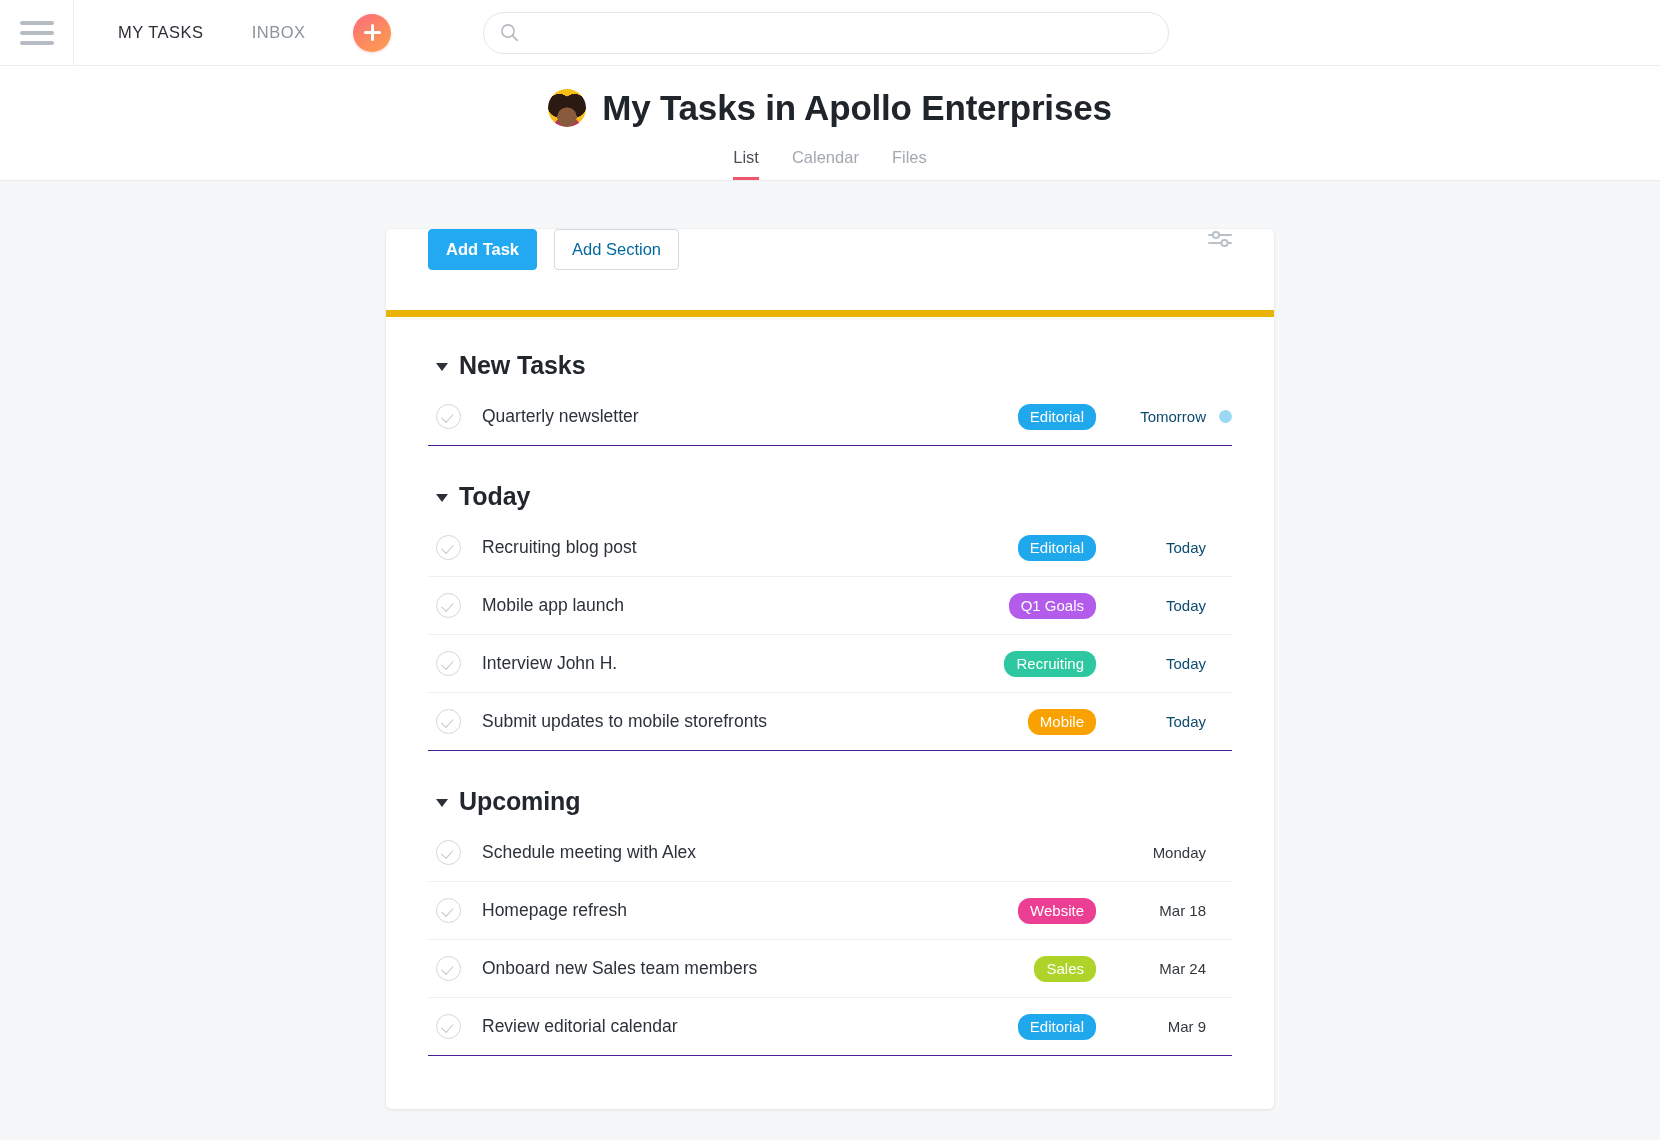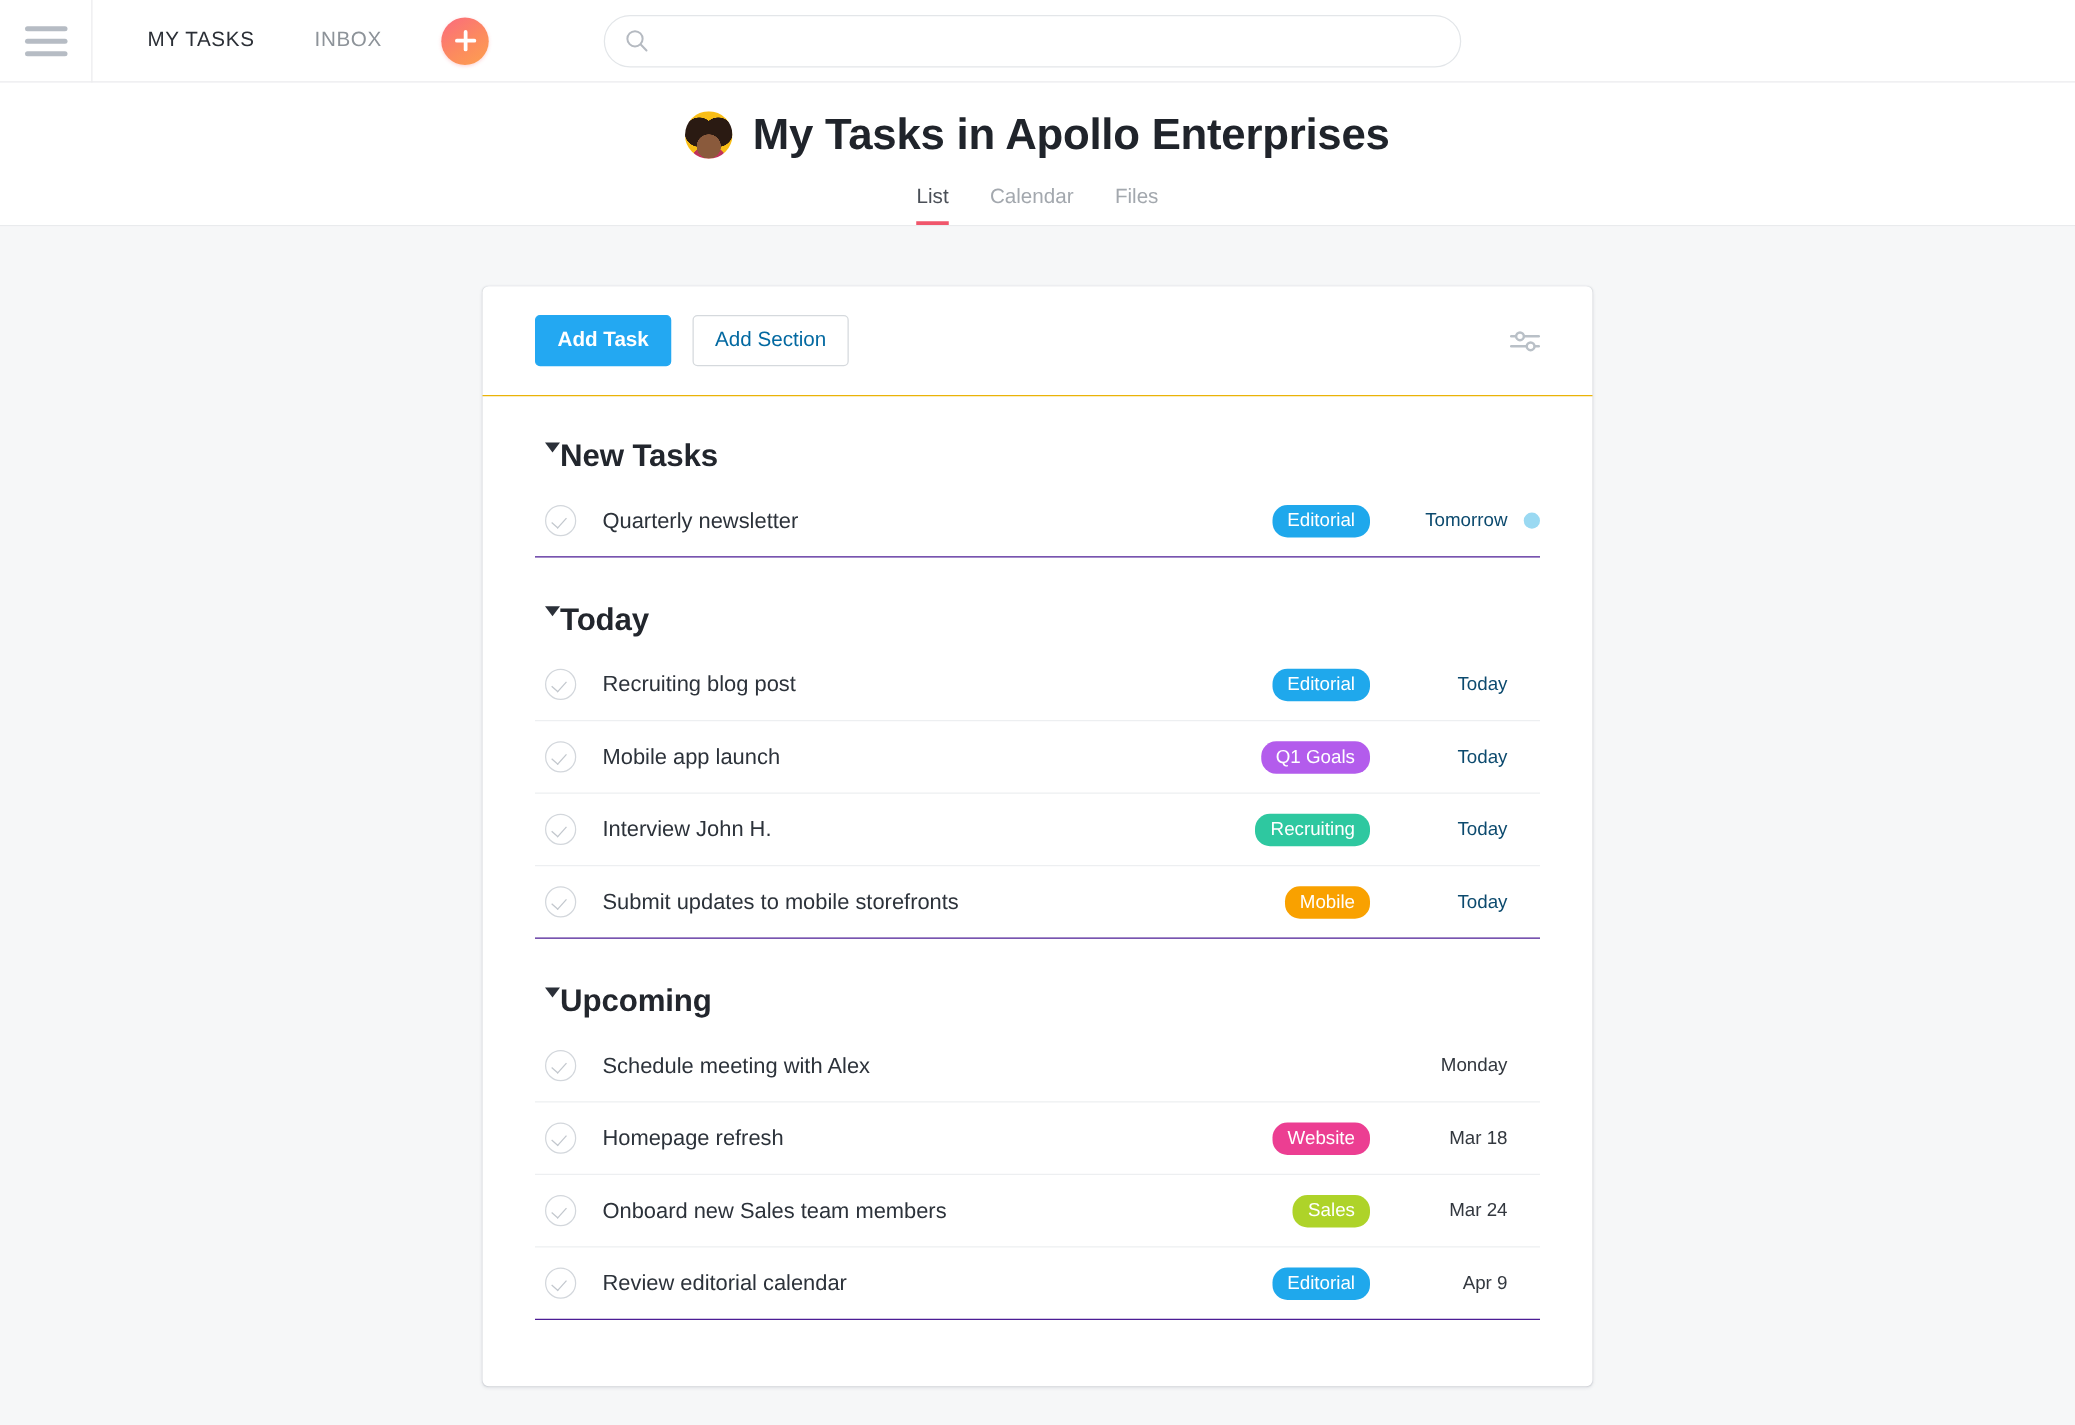--- a/index.html
+++ b/index.html
@@ -183,23 +183,22 @@
     width: 888px;
     background: #ffffff;
     border-radius: 5px;
     box-shadow: 0 1px 3px rgba(40,50,70,0.10), 0 0 1px rgba(40,50,70,0.12);
     min-height: 880px;
   }
 
   .card-toolbar {
     height: 88px;
     display: flex;
-    align-items: center;
     padding: 0 42px 0 42px;
-    border-bottom: 1px solid #eab308;
+    border-bottom: 7px solid #eab308;
   }
   .btn {
     font-family: "Liberation Sans", sans-serif;
     font-size: 16.5px;
     border-radius: 4px;
     cursor: pointer;
     height: 41px;
     padding: 0 17px;
     line-height: 39px;
   }
@@ -219,21 +218,22 @@
   .filter-icon { cursor: pointer; display: block; }
 
   
   .list-body { padding: 0 42px 40px 42px; }
 
   .section { margin-top: 36px; }
   .section:first-child { margin-top: 34px; }
 
   .section-head {
     display: flex;
-    align-items: flex-start;
+    align-items: center;
+    gap: 11px;
     padding-left: 8px;
     margin-bottom: 8px;
     cursor: pointer;
   }
   .caret {
     width: 0; height: 0;
     border-left: 6.5px solid transparent;
     border-right: 6.5px solid transparent;
     border-top: 8px solid #2b3039;
     flex: 0 0 auto;
@@ -443,21 +443,21 @@
               <div class="check"></div>
               <div class="task-name">Onboard new Sales team members</div>
               <span class="tag" style="background: rgb(174, 211, 41);">Sales</span>
               <div class="due normal">Mar 24</div>
               <div class="dot hidden"></div>
             </div>
             <div class="task-row">
               <div class="check"></div>
               <div class="task-name">Review editorial calendar</div>
               <span class="tag" style="background: rgb(31, 168, 236);">Editorial</span>
-              <div class="due normal">Apr 9</div>
+              <div class="due normal">Mar 9</div>
               <div class="dot hidden"></div>
             </div>
           </div>
         </div>
 
     </div>
   </div>
 
 </div>
 

